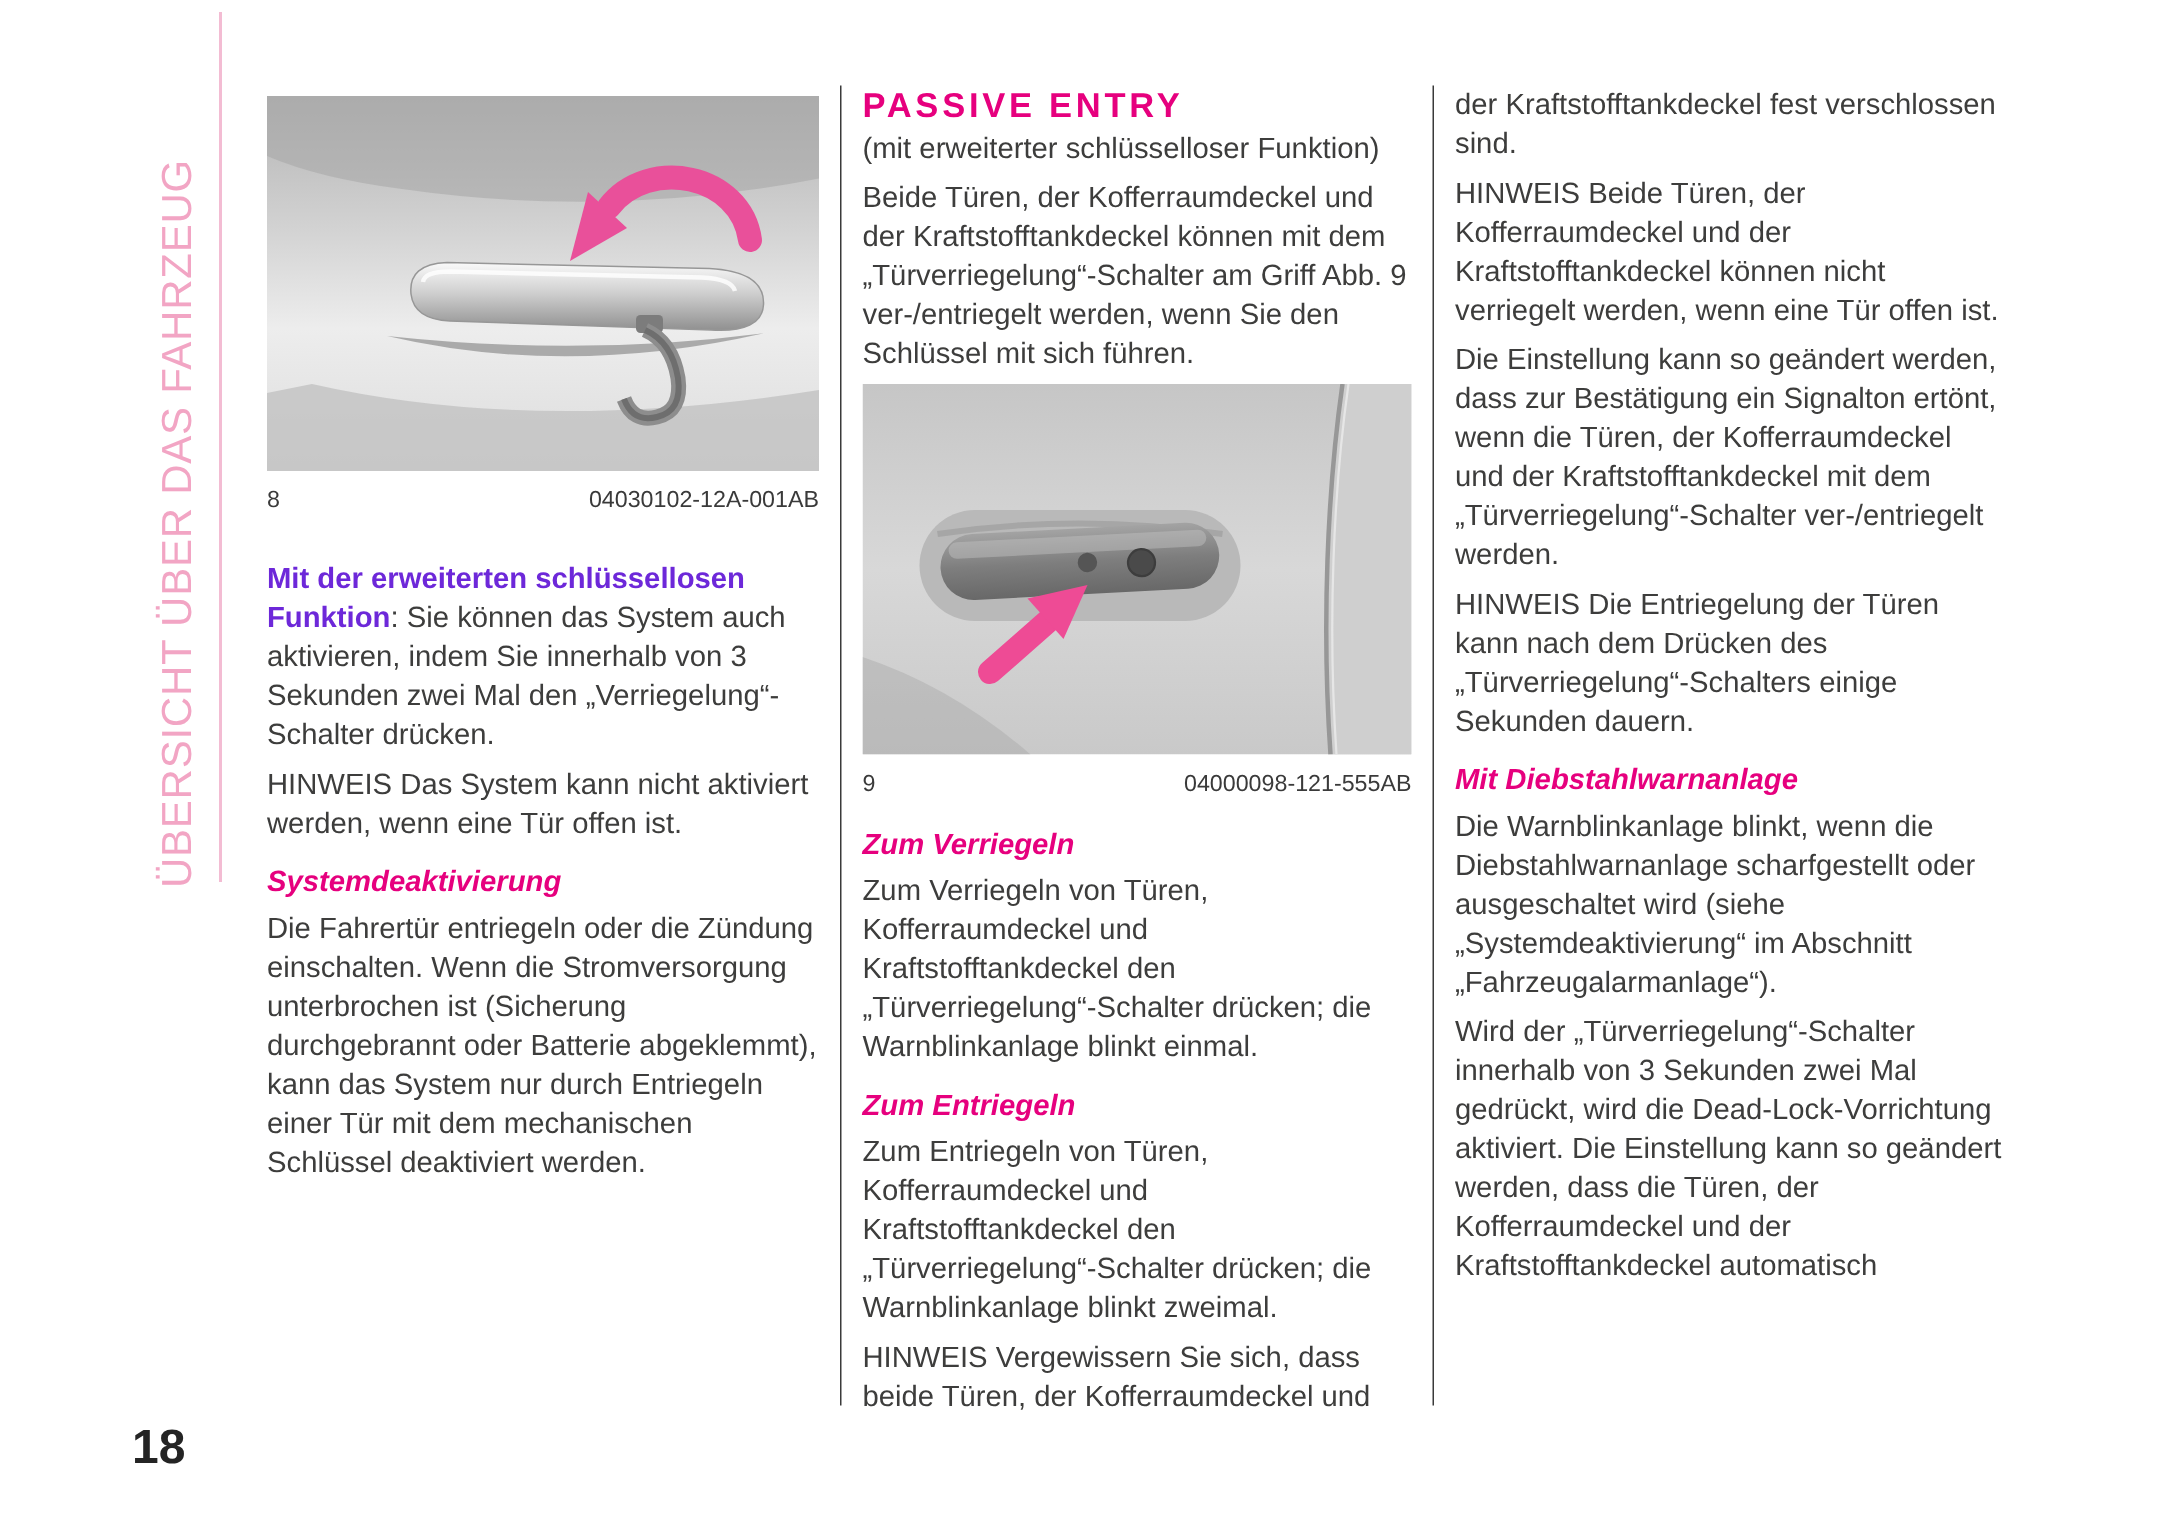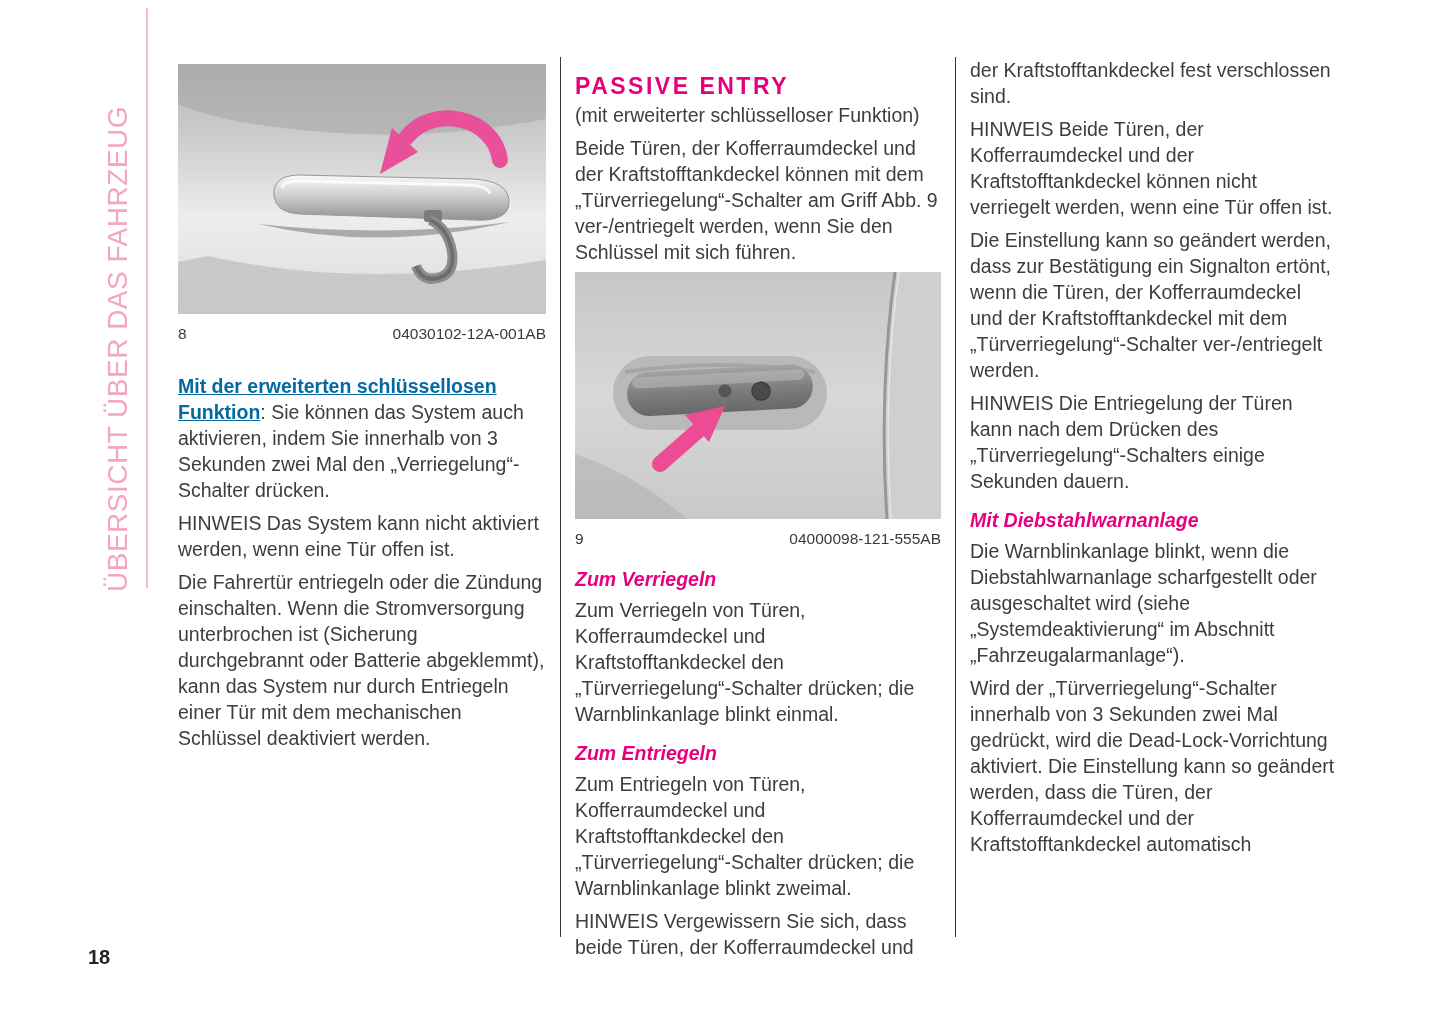--- a/index.html
+++ b/index.html
@@ -17,37 +17,37 @@
     position:absolute; left:146px; top:8px; width:2px; height:580px;
     background:#f3bcd3;
   }
   .sidebar-title {
     position:absolute; left:102px; top:592px; width:528px;
     transform-origin:0 0; transform:rotate(-90deg);
     font-size:28px; letter-spacing:0.5px; color:#f2a5c4; white-space:nowrap;
   }
   .page-number {
     position:absolute; left:88px; top:946px;
-    font-size:20px; font-weight:bold; color:#242424;
+    font-size:32px; font-weight:bold; color:#242424;
   }
 
   .divider { position:absolute; top:57px; width:1px; height:880px; background:#3a3a3a; }
   #div1 { left:560px; }
   #div2 { left:955px; }
 
   .col { position:absolute; top:57px; font-size:19.5px; line-height:26px; }
   #col1 { left:178px; width:368px; top:64px; }
   #col2 { left:575px; width:366px; }
   #col3 { left:970px; width:368px; }
 
   .col p { margin:0 0 7px; }
   .col h3 { color:#e6007e; font-size:19.5px; margin:13px 0 5px; font-weight:bold;font-style:italic; }
-  .lead b { color:#0369a1;text-decoration:underline; }
+  .lead b { color:#6d28d9; }
 
-  .title { color:#e6007e; font-size:23px; font-weight:bold; letter-spacing:2.5px; margin:16px 0 3px; }
+  .title { color:#e6007e; font-size:23px; font-weight:bold; letter-spacing:2.5px; margin:0 0 3px; }
   .subtitle { font-size:19.5px; margin:0 0 8px; }
 
   figure.fig { margin:0 0 26px; }
   #col2 figure.fig { margin:6px 0 14px; }
   .photo { display:block; width:100%; height:auto; }
   .caption {
     display:flex; justify-content:space-between;
     font-size:15.5px; margin-top:7px; color:#3a3a3a;
   }
 </style>
@@ -96,20 +96,21 @@
         </g>
       </svg>
       <figcaption class="caption">
         <span>8</span>
         <span>04030102-12A-001AB</span>
       </figcaption>
     </figure>
 
     <p class="lead"><b>Mit der erweiterten schlüssellosen Funktion</b><span>: Sie können das System auch aktivieren, indem Sie innerhalb von 3 Sekunden zwei Mal den „Verriegelung“-Schalter drücken.</span></p>
     <p>HINWEIS Das System kann nicht aktiviert werden, wenn eine Tür offen ist.</p>
+    <h3>Systemdeaktivierung</h3>
     <p>Die Fahrertür entriegeln oder die Zündung einschalten. Wenn die Stromversorgung unterbrochen ist (Sicherung durchgebrannt oder Batterie abgeklemmt), kann das System nur durch Entriegeln einer Tür mit dem mechanischen Schlüssel deaktiviert werden.</p>
   </div>
 
   <div class="col" id="col2">
     <h2 class="title">PASSIVE ENTRY</h2>
     <p class="subtitle">(mit erweiterter schlüsselloser Funktion)</p>
     <p>Beide Türen, der Kofferraumdeckel und der Kraftstofftankdeckel können mit dem „Türverriegelung“-Schalter am Griff Abb. 9 ver-/entriegelt werden, wenn Sie den Schlüssel mit sich führen.</p>
 
     <figure class="fig">
       <svg class="photo" viewBox="0 0 366 247" width="366" height="247" xmlns="http://www.w3.org/2000/svg">

